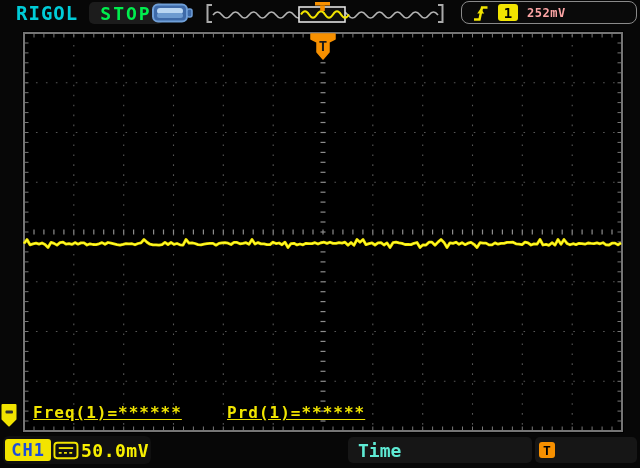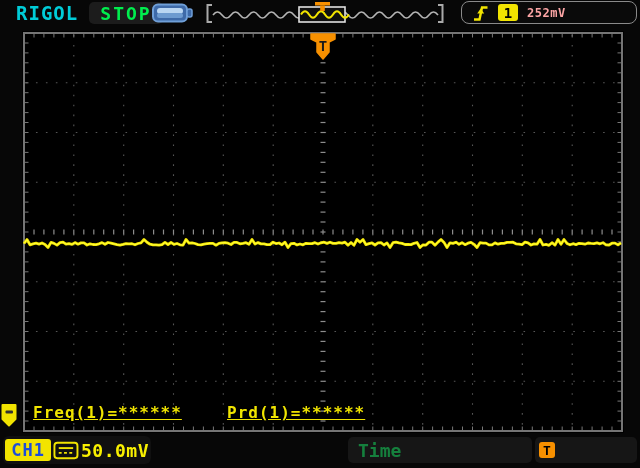--- a/index.html
+++ b/index.html
@@ -28,21 +28,21 @@
   #meas-freq{left:33px;}
   #meas-prd{left:227px;}
   
   #ch-panel{left:3px;top:436px;width:148px;height:28px;background:#101010;border-radius:6px;
     display:flex;align-items:center;gap:2px;padding:0 2px;box-sizing:border-box;z-index:3;}
   #ch-badge{width:48px;height:22px;background:#f2e400;border-radius:3px;color:#1d4ed8;
     font-size:17px;font-weight:bold;display:flex;align-items:center;justify-content:center;letter-spacing:1px;}
   #ch-scale{color:#f8f000;font-size:18px;font-weight:bold;letter-spacing:0.5px;}
   #time-panel{left:348px;top:437px;width:184px;height:26px;background:#161616;border-radius:5px;
     display:flex;align-items:center;justify-content:space-between;padding:0 10px;box-sizing:border-box;
-    color:#15803d;font-size:18px;font-weight:bold;z-index:3;}
+    color:#5eead4;font-size:18px;font-weight:bold;z-index:3;}
   #toff-panel{left:535px;top:437px;width:102px;height:26px;background:#161616;border-radius:5px;
     display:flex;align-items:center;gap:1px;padding:0 4px;box-sizing:border-box;z-index:3;}
   #toff-badge{width:16px;height:16px;background:#f79000;border-radius:3px;color:#000;
     font-size:13px;font-weight:bold;display:flex;align-items:center;justify-content:center;flex:none;}
   #toff-value{color:#f79000;font-size:16px;font-weight:bold;letter-spacing:0;}
 </style>
 </head>
 <body>
 
 <div class="abs" id="logo">RIGOL</div>

